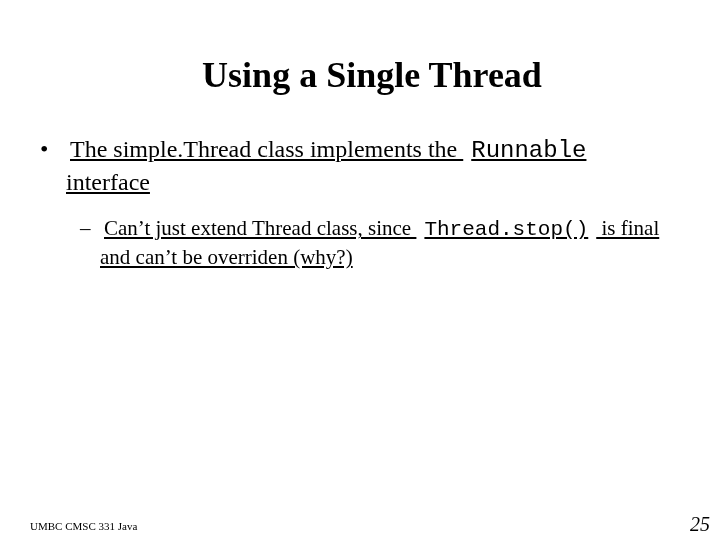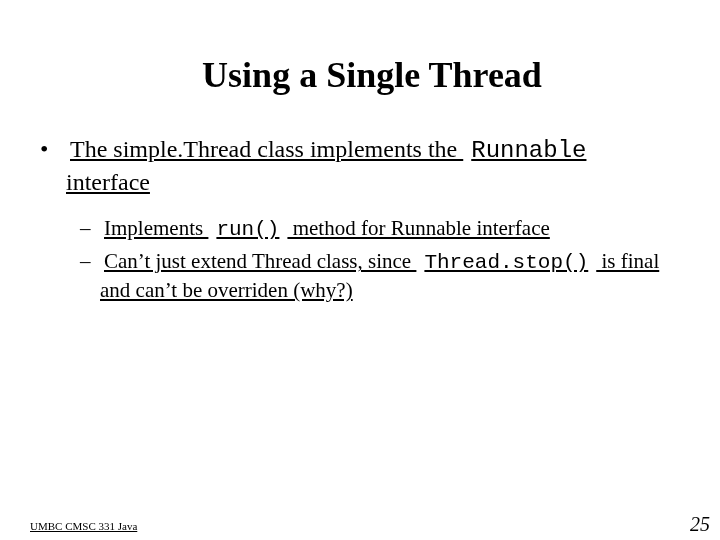--- a/index.html
+++ b/index.html
@@ -7,40 +7,37 @@
   .slide { position: relative; width: 720px; height: 540px; }
   .title { font-size: 36px; text-align: center; padding-top: 42px; }
   .body { padding: 30px 40px 0 42px; font-size: 24px; line-height: 1.28; text-decoration: underline; }
   .l1 { position: relative; margin-bottom: 14px; }
   .l1::before { content: "•"; position: absolute; left: -22px; top: 0; }
   .l1 .wrap { display: block; }
   .subs { padding: 10px 0 0 30px; font-size: 21px; }
   .l2 { position: relative; margin-bottom: 4px; padding-left: 0; }
   .l2::before { content: "–"; position: absolute; left: -20px; top: 0; }
   .mono { font-family: "Courier New", Courier, monospace; }
-  .footer-left { position: absolute; left: 14px; bottom: 16px; font-size: 11px; text-decoration: underline; }
+  .footer-left { position: absolute; left: 14px; bottom: 16px; font-size: 11px; }
   .footer-right { position: absolute; right: 18px; bottom: 12px; font-size: 20px; font-style: italic; }
 </style>
 </head>
 <body>
 
 <div class="slide">
   <h1 class="title">Using a Single Thread</h1>
 
   <div class="body">
     <div class="l1">
       <span class="wrap">
         <span>The simple.Thread class implements the </span><span class="mono">Runnable</span><span> interface</span>
       </span>
 
       <div class="subs">
         <div class="l2">
-          <span>Implements </span><span class="mono">run()</span><span> method for Runnable interface</span>
-        </div>
-        <div class="l2">
           <span>Can’t just extend Thread class, since </span><span class="mono">Thread.stop()</span><span> is final and can’t be overriden (why?)</span>
         </div>
       </div>
     </div>
   </div>
 
   <div class="footer-left">UMBC CMSC 331 Java</div>
   <div class="footer-right">25</div>
 </div>
 

